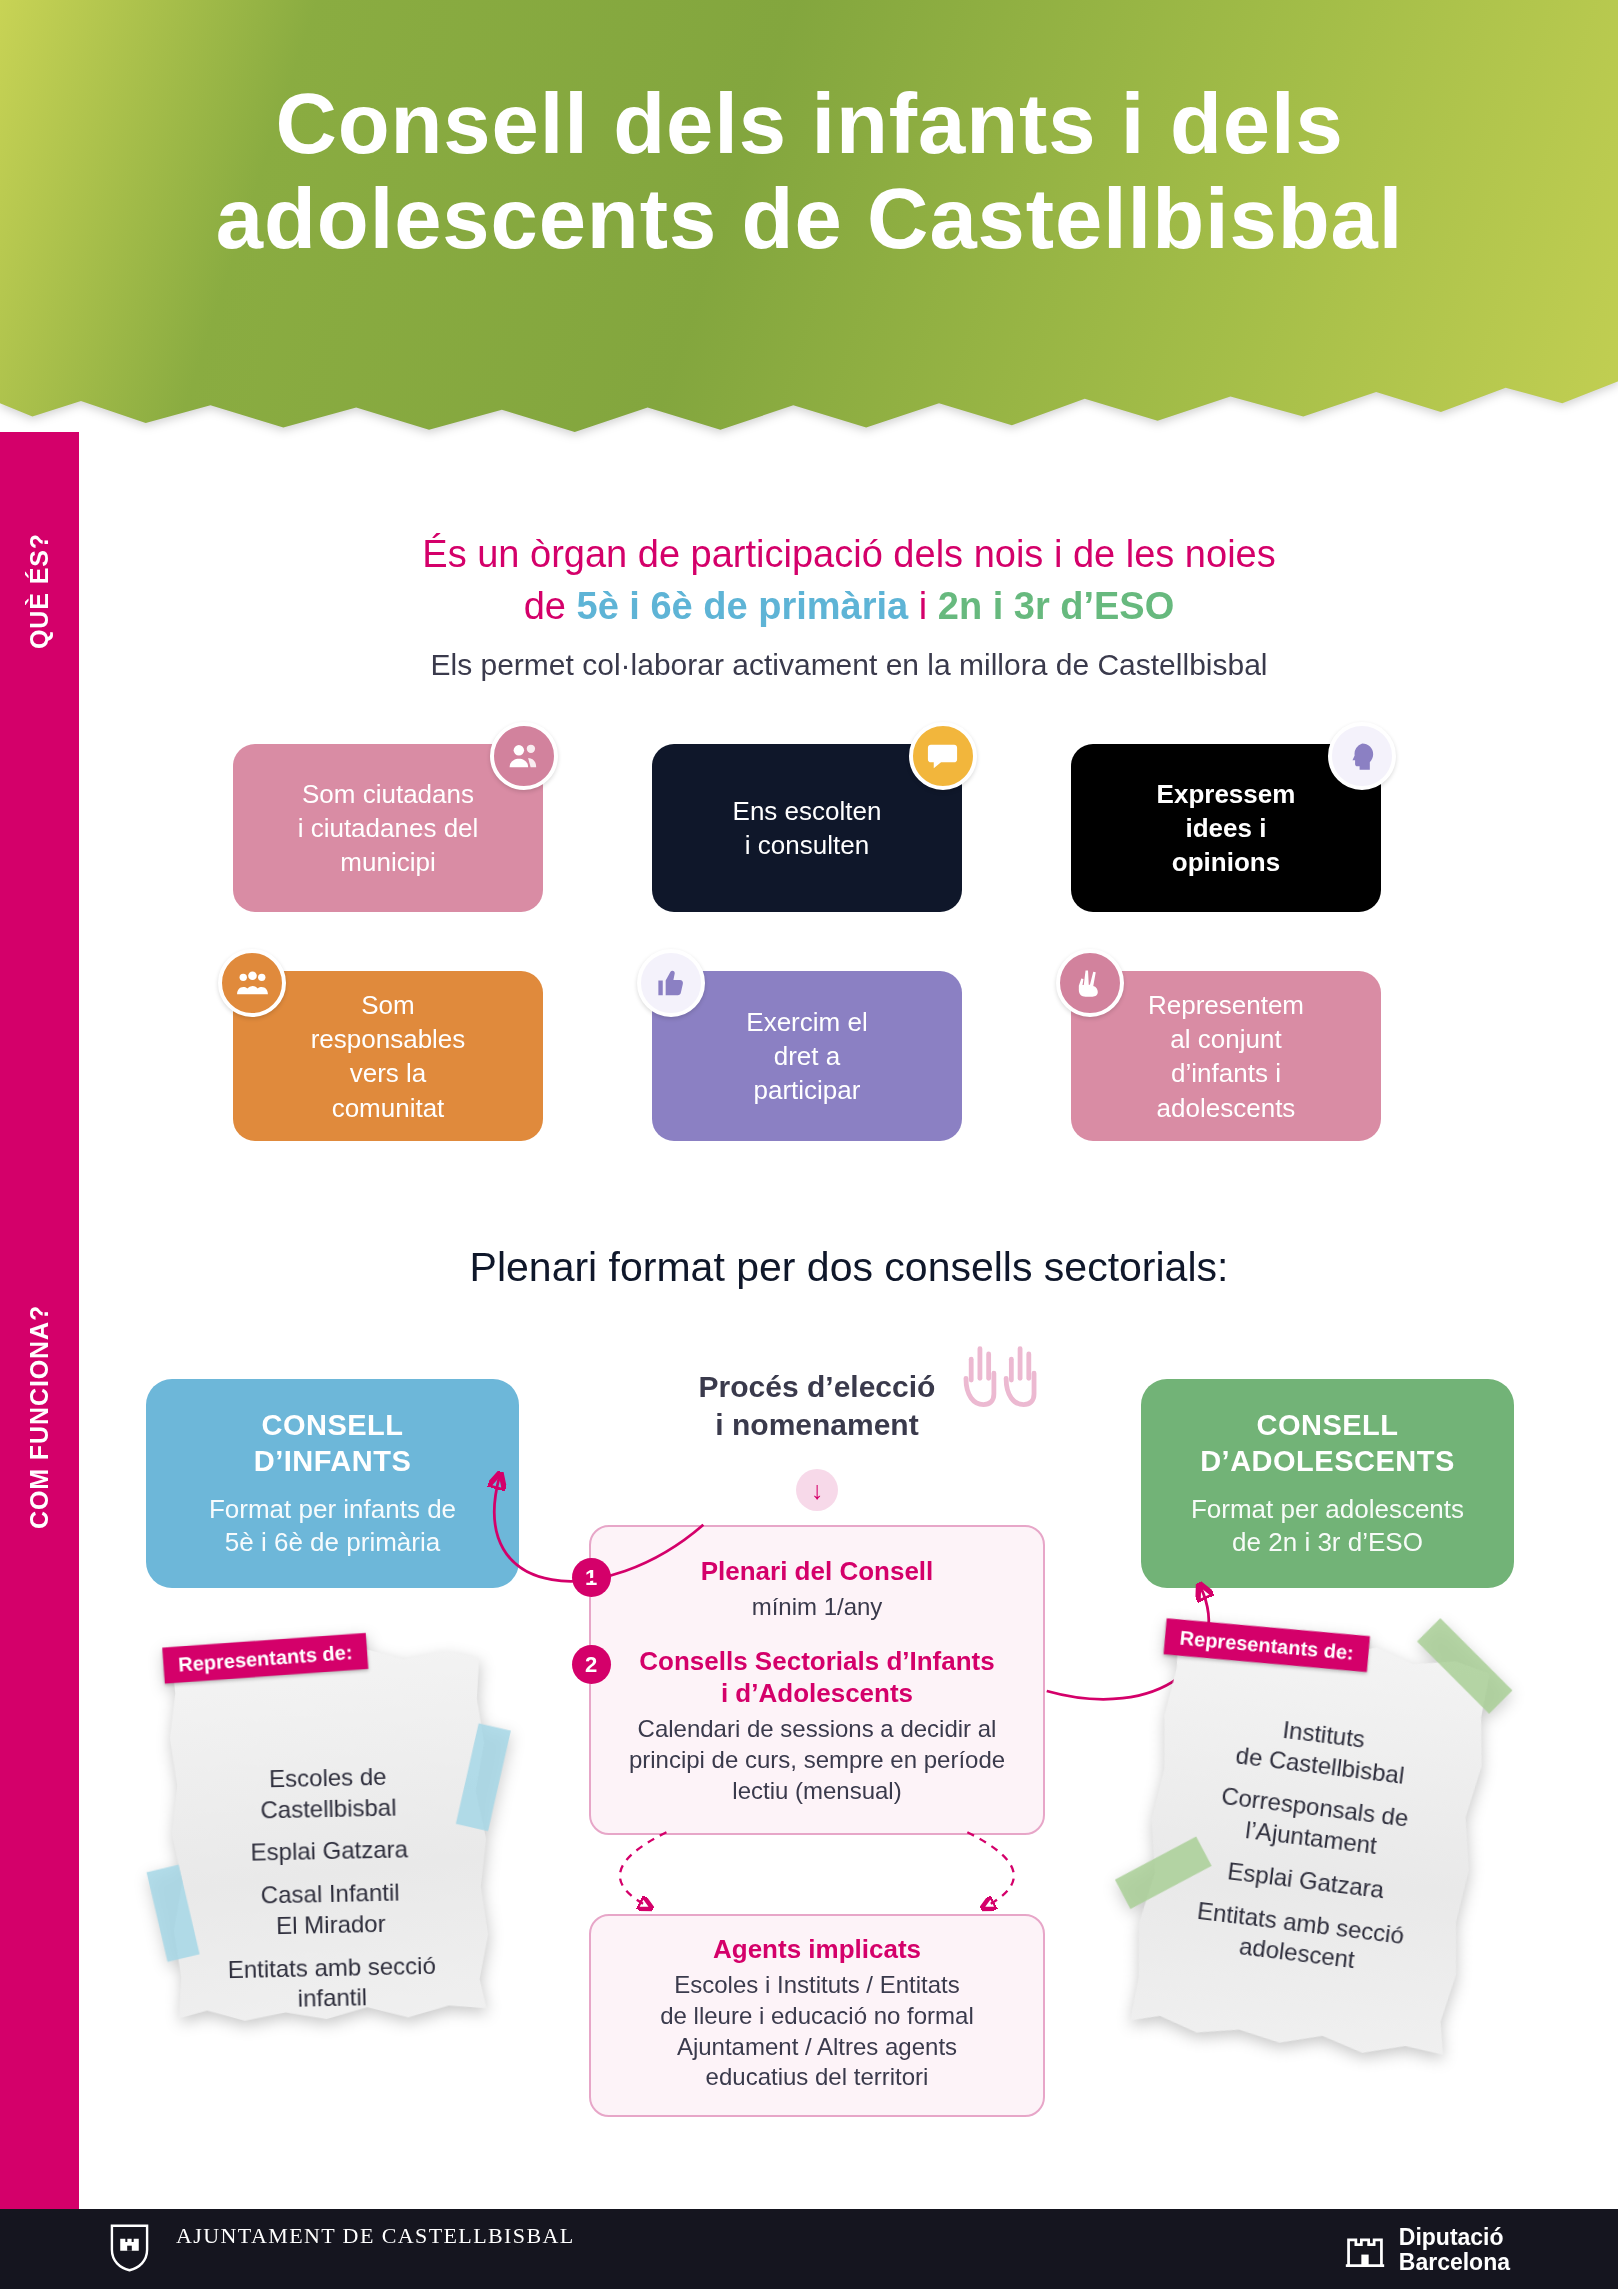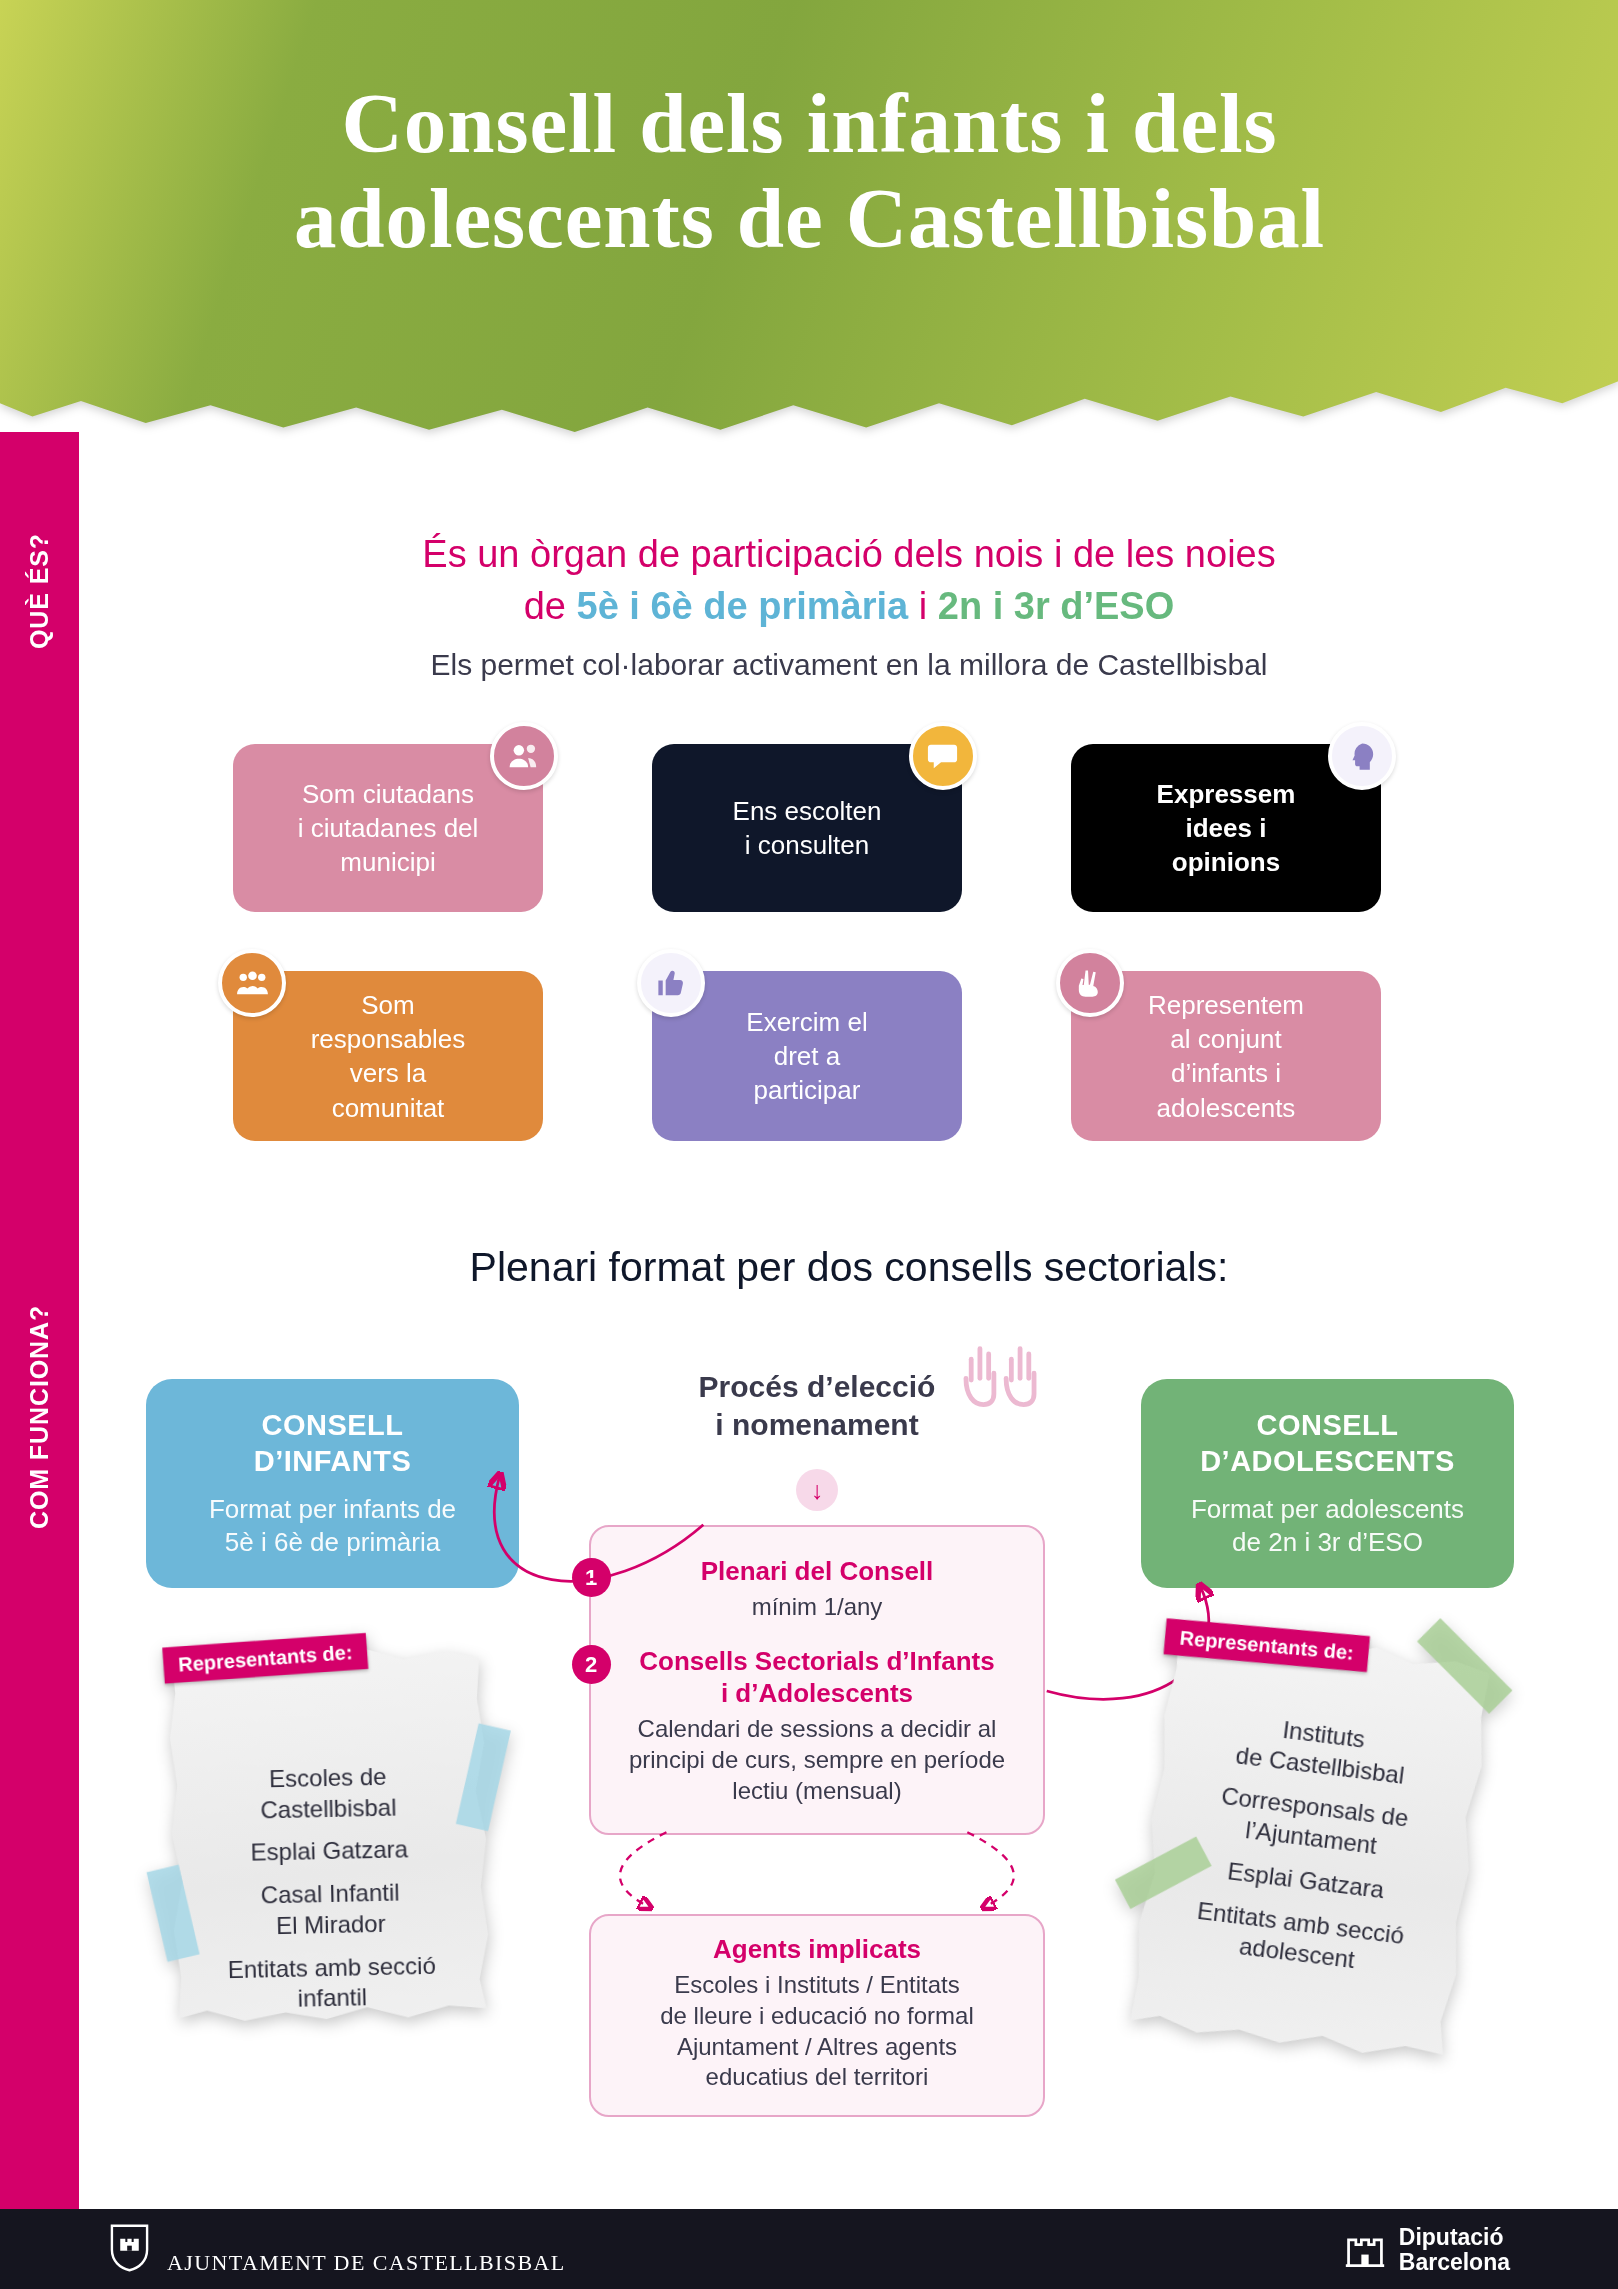--- a/index.html
+++ b/index.html
@@ -9,21 +9,21 @@
 
   
   .header-wrap{position:absolute;left:0;top:0;width:100%;height:443px;
                filter:drop-shadow(0 3.7px 4.6px rgba(0,0,0,.18));}
   .header{width:100%;height:100%;
     background:linear-gradient(108deg,#c8d355 0%,#8aac41 18%,#83a63e 45%,#a3bd48 75%,#c2cf52 100%);
     clip-path:polygon(0 0,100% 0,100% 86%,96.5% 91%,93% 87.5%,89% 93%,85% 88.5%,80.5% 94%,
       76% 89.5%,71.5% 95%,67% 90%,62.5% 96%,58% 91%,53.5% 96.5%,49% 91.5%,44.5% 97%,40% 92%,
       35.5% 97.5%,31% 92.5%,26.5% 97%,22% 92%,17.5% 96.5%,13% 91.5%,9% 95.5%,5% 90.5%,2% 94%,0 91%);}
   .header-title{margin:0;padding-top:76px;text-align:center;color:#ffffff;
-    font-size:85px;line-height:1.12;font-weight:bold;letter-spacing:0.9px;font-family:Liberation Serif, serif;}
+    font-size:85px;line-height:1.12;font-weight:bold;letter-spacing:0.9px;}
 
   
   .sidebar-strip{position:absolute;left:0;top:432px;width:79px;height:1777px;background:#d4006a;}
   .side-label{position:absolute;left:0;width:79px;display:flex;align-items:center;justify-content:center;
     color:#fff;font-weight:bold;font-size:25px;letter-spacing:0.9px;
     writing-mode:vertical-rl;transform:rotate(180deg);}
   .side-label-1{top:503px;height:175px;}
   .side-label-2{top:1246px;height:341px;}
 
   
@@ -100,21 +100,21 @@
   .ribbon-right{top:-7.4px;left:-9.2px;transform:rotate(-2deg);}
   .tape{position:absolute;opacity:.85;z-index:4;}
   .tape-l1{width:33px;height:103px;right:-14.8px;top:79px;background:#a6d7e6;transform:rotate(14deg);}
   .tape-l2{width:33px;height:92px;left:-16.6px;top:214px;background:#a6d7e6;transform:rotate(-12deg);}
   .tape-r1{width:102px;height:33px;right:-22px;top:-9.2px;background:#a9cf97;transform:rotate(38deg);}
   .tape-r2{width:92px;height:33px;left:-28px;bottom:138px;background:#a9cf97;transform:rotate(-35deg);}
 
   
   .footer{position:absolute;left:0;right:0;bottom:0;height:81px;background:#15151f;
     display:flex;align-items:center;justify-content:space-between;padding:0 109px;box-sizing:border-box;}
-  .f-left{display:flex;align-items:flex-end;gap:17px;}
+  .f-left{display:flex;align-items:flex-start;gap:26px;}
   .f-left-label{color:#fff;font-family:"Liberation Serif", serif;font-size:22px;letter-spacing:1.4px;}
   .f-right{display:flex;align-items:flex-end;gap:13px;}
   .f-right-text{color:#fff;font-size:23px;font-weight:bold;line-height:1.08;}
 </style>
 </head>
 <body>
 
 <div class="page">
 
   <div class="header-wrap">

